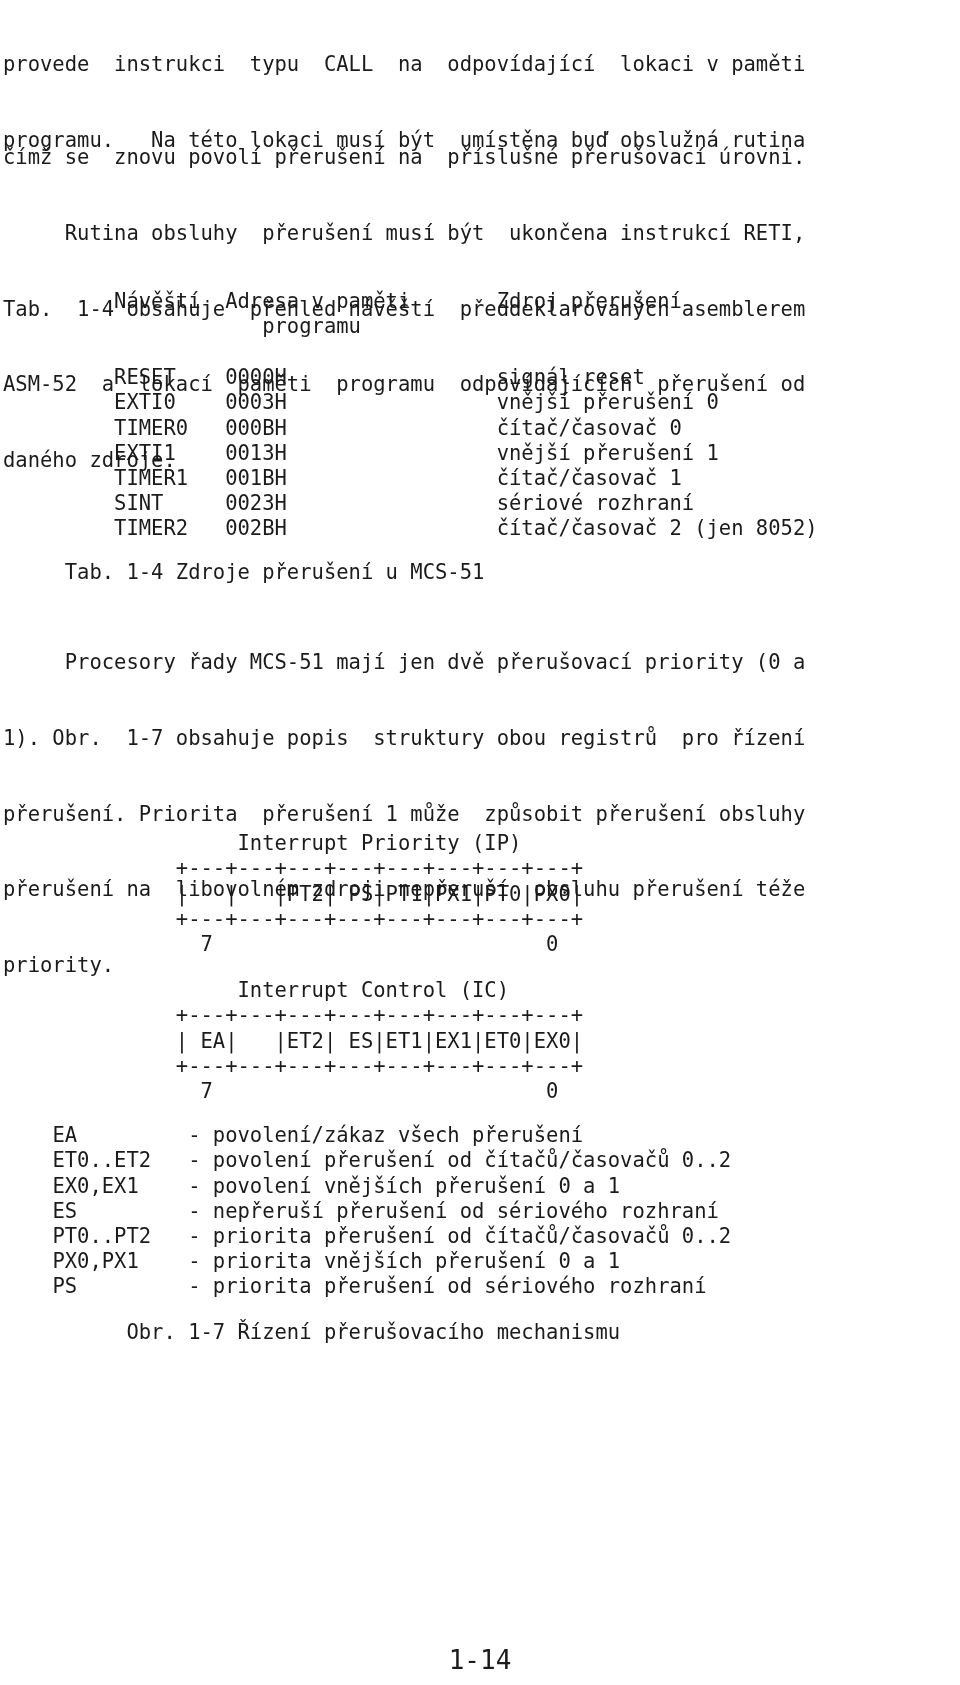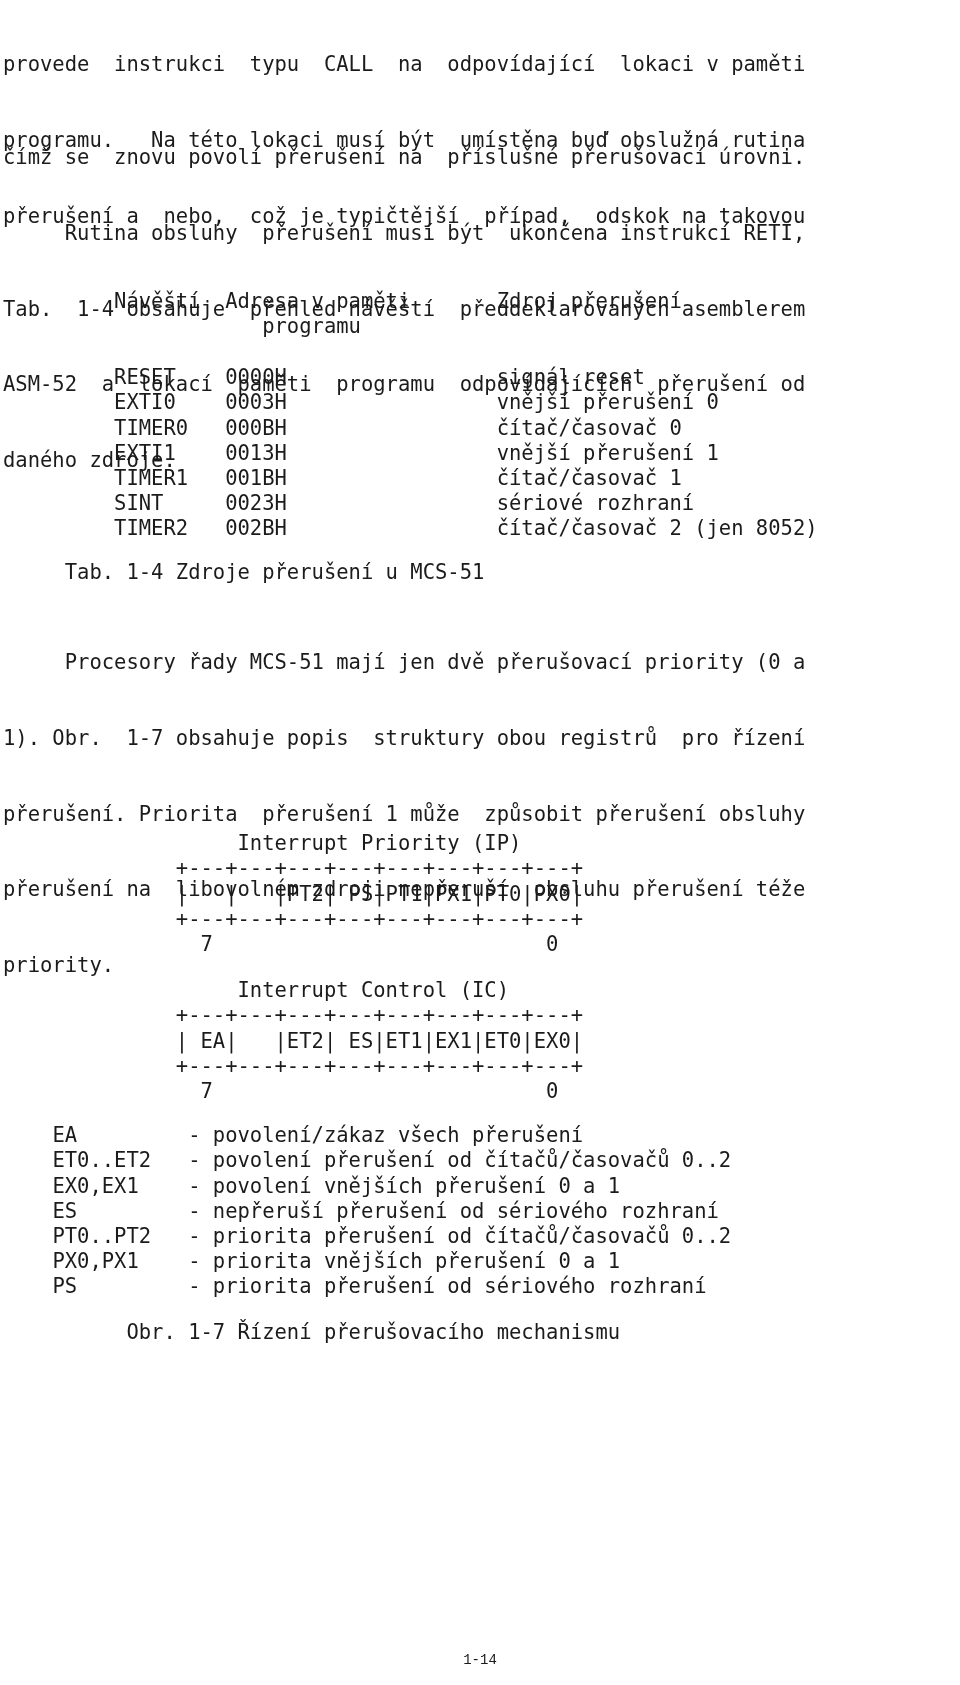--- a/index.html
+++ b/index.html
@@ -72,35 +72,33 @@
   
   #fig-caption { left: 3px; top: 1320px; }
 
   
   #footer {
     position: absolute;
     left: 0;
     top: 1648px;
     width: 960px;
     text-align: center;
-    font-size: 14px;
+    font-size: 26px;
     line-height: 25.2px;
     white-space: pre;
-    font-family: Liberation Mono, monospace;
   }
 </style>
 </head>
 <body>
 
 <div class="page">
 
   <div class="para" id="para-intro">
     <span class="ln">provede  instrukci  typu  CALL  na  odpovídající  lokaci v paměti</span>
     <span class="ln">programu.   Na této lokaci musí být  umístěna buď obslužná rutina</span>
-    <span class="ln">přerušení a  nebo,  což je typičtější  případ,  odskok na takovou</span>
   </div>
 
   <div class="para" id="para-rutina">
     <span class="ln">čímž se  znovu povolí přerušení na  příslušné přerušovací úrovni.</span>
     <span class="ln">     Rutina obsluhy  přerušení musí být  ukončena instrukcí RETI,</span>
     <span class="ln">Tab.  1-4 obsahuje  přehled návěští  předdeklarovaných asemblerem</span>
     <span class="ln">ASM-52  a  lokací  paměti  programu  odpovídajících  přerušení od</span>
     <span class="ln">daného zdroje.</span>
   </div>
 

